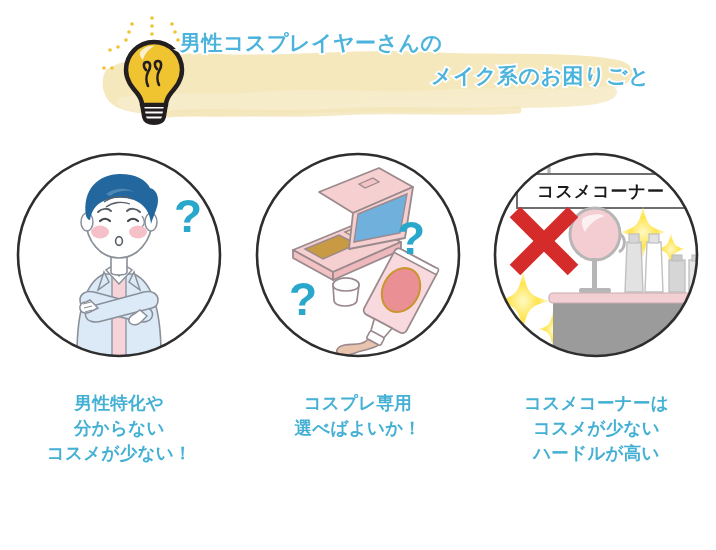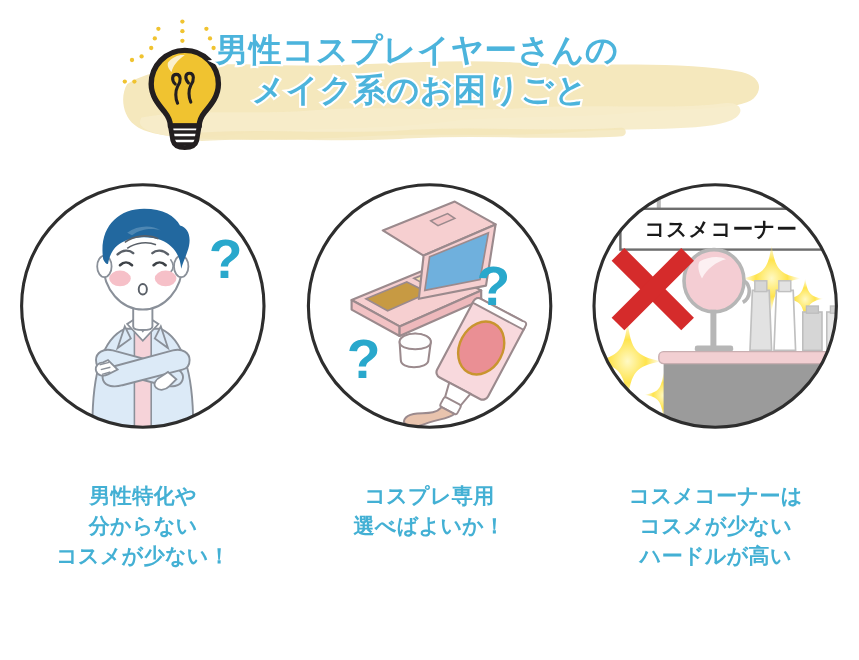--- a/index.html
+++ b/index.html
@@ -37,31 +37,32 @@
     height: 112px;
   }
   .title-block {
     position: absolute;
     left: 180px;
     top: 26px;
     width: 470px;
     text-align: left;
   }
   .title-line {
-    font-size: 27px;
+    font-size: 21px;
     font-weight: bold;
     line-height: 33px;
     letter-spacing: 0.5px;
     color: #4cb4dc;
     -webkit-text-stroke: 3.5px #ffffff;
     paint-order: stroke fill;
     white-space: nowrap;
   }
   .title-line.l2 {
     padding-left: 30px;
+    text-align: right;
   }
 
   
   .columns {
     position: absolute;
     left: 0;
     top: 150px;
     width: 716px;
     height: 400px;
     display: flex;
@@ -83,21 +84,21 @@
     width: 100%;
     height: 100%;
   }
   .scene {
     position: absolute;
     left: 0; top: 0;
     width: 210px;
     height: 215px;
   }
   .caption {
-    margin-top: 36px;
+    margin-top: 26px;
     text-align: center;
     font-size: 17.5px;
     font-weight: bold;
     line-height: 25px;
     color: #43b0d4;
     letter-spacing: 0.3px;
   }
   .caption div { white-space: nowrap; }
 </style>
 </head>

